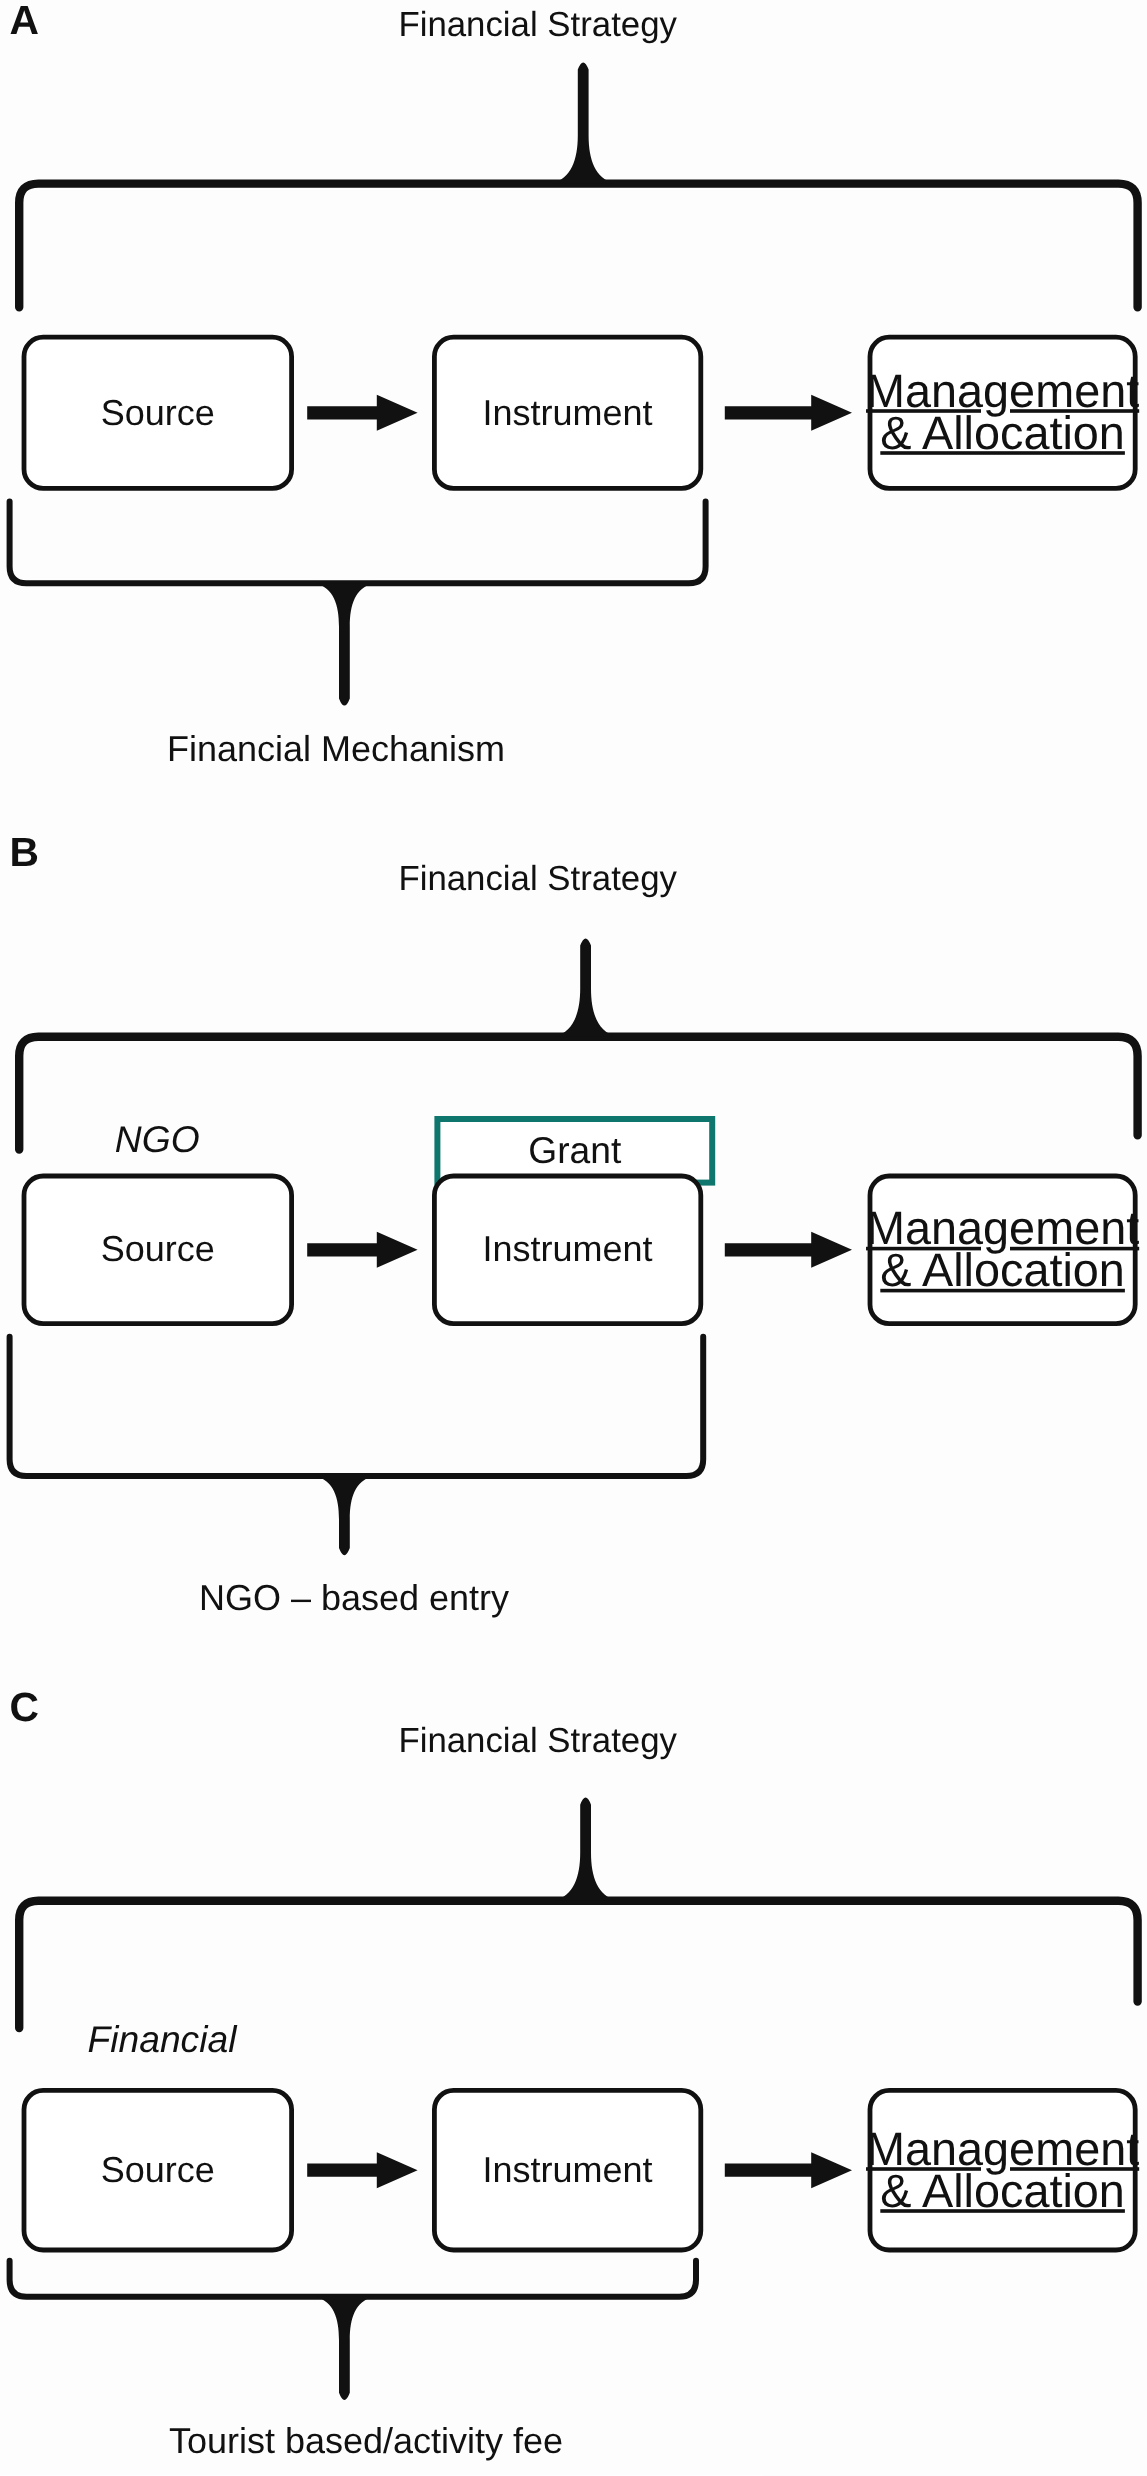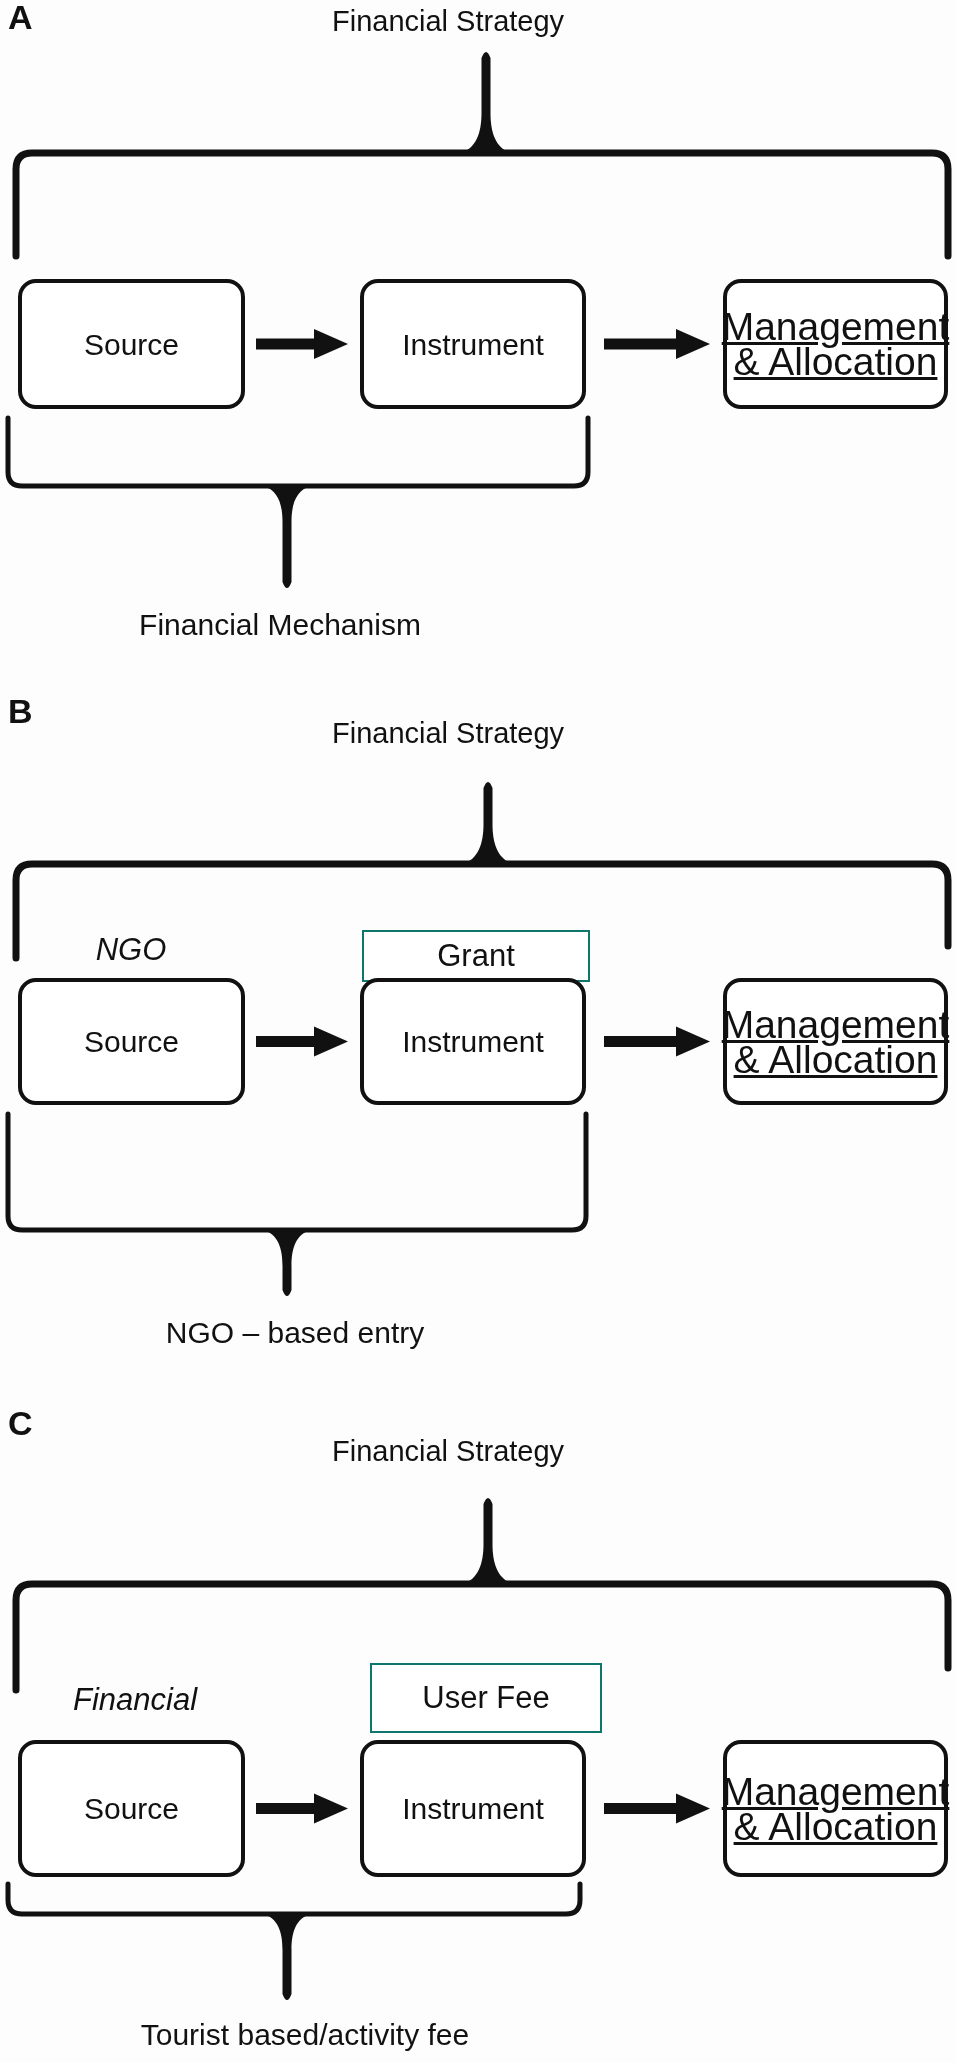--- a/index.html
+++ b/index.html
@@ -21,21 +21,21 @@
   .box{
     position:absolute;box-sizing:border-box;background:#fff;border:4px solid #111;border-radius:18px;
     display:flex;align-items:center;justify-content:center;text-align:center;
     font-size:30px;line-height:35px;
   }
   .box .two-line{white-space:pre-line;font-size:39px;text-decoration:underline;}
   .annot{
     position:absolute;width:200px;text-align:center;font-size:31px;line-height:1.05;white-space:nowrap;font-style:italic;
   }
   .wbox{
-    position:absolute;background:#ffffff;border:2px solid #0f766e;
+    position:absolute;background:#ffffff;border:5px solid #0f766e;
     display:flex;align-items:center;justify-content:center;
     font-size:31px;white-space:nowrap;
   }
   .caption{
     position:absolute;width:360px;text-align:center;font-size:30px;line-height:1.1;white-space:nowrap;
   }
 </style>
 </head>
 <body>
 
@@ -105,23 +105,20 @@
     <span class="two-line">Management
 &amp; Allocation</span>
   </div>
 
   <div class="caption" style="left:115px;top:1316px">NGO – based entry</div>
 
   <div class="panel-letter" style="left:8px;top:1406px">C</div>
   <div class="title" style="left:332px;top:1436px">Financial Strategy</div>
 
   <div class="annot" style="left:35px;top:1684px">Financial</div>
-  <div class="wbox" style="left:370px;top:1663px;width:228px;height:66px">
-    <span>User Fee</span>
-  </div>
 
   <div class="box" style="left:18px;top:1740px;width:227px;height:137px">
     <span>Source</span>
   </div>
   <div class="box" style="left:360px;top:1740px;width:226px;height:137px">
     <span>Instrument</span>
   </div>
   <div class="box" style="left:723px;top:1740px;width:225px;height:137px">
     <span class="two-line">Management
 &amp; Allocation</span>

